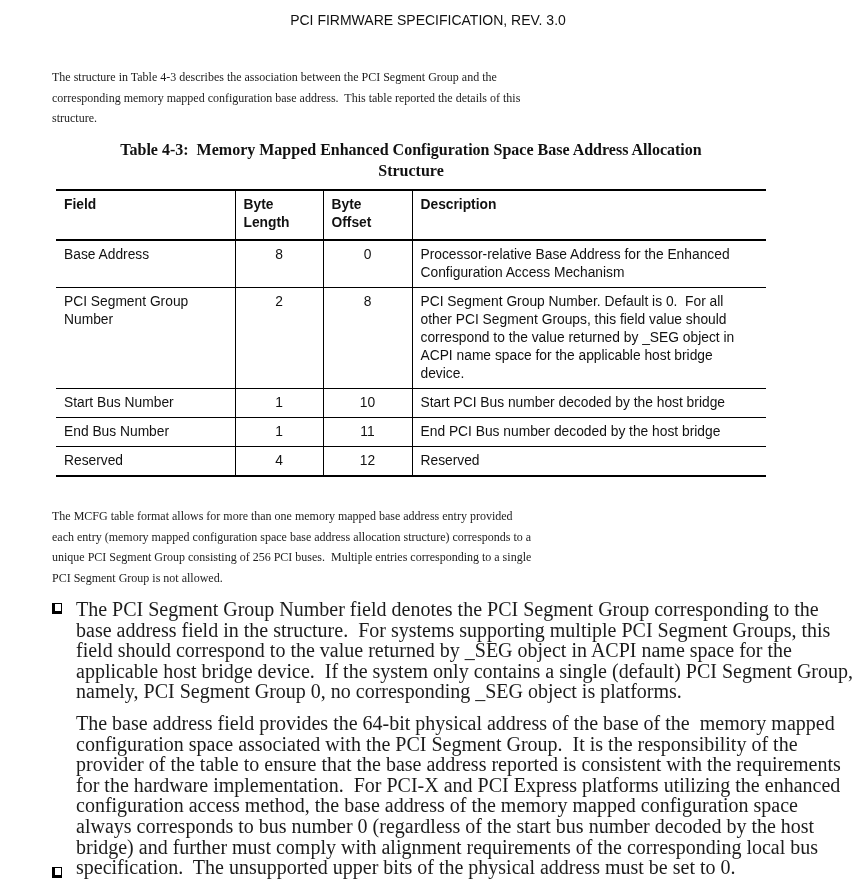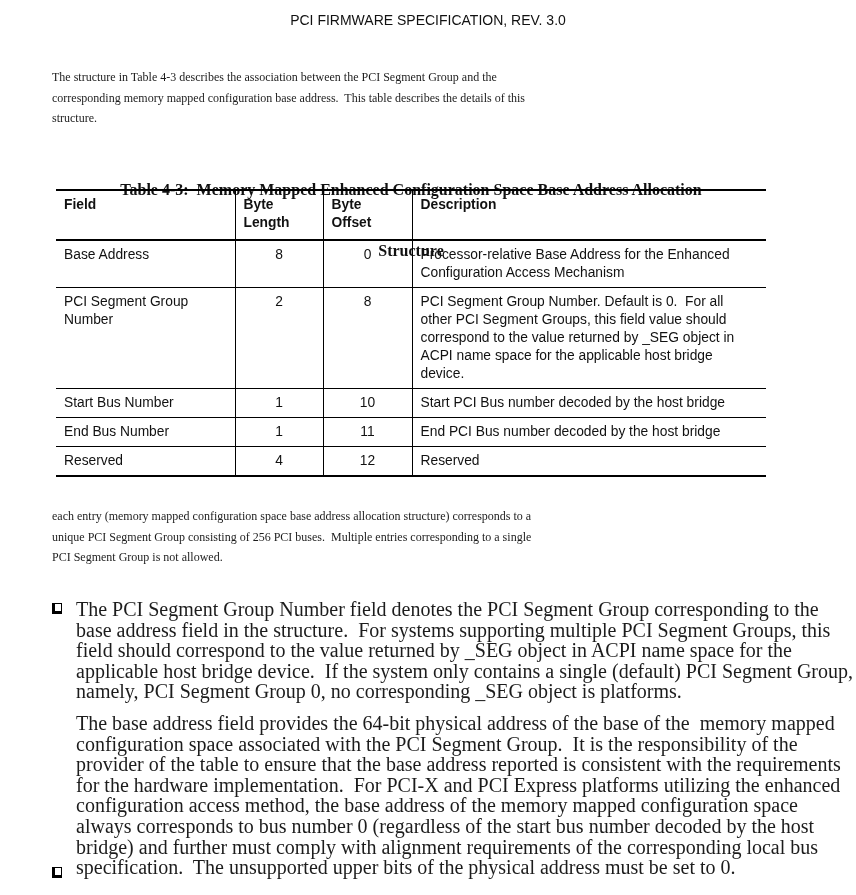--- a/index.html
+++ b/index.html
@@ -46,21 +46,21 @@
     position: absolute;
     top: 139px;
     left: 56px;
     width: 710px;
     text-align: center;
     font-family: "Liberation Serif", serif;
     font-size: 16px;
     font-weight: bold;
     color: #111111;
   }
-  .table-title .tline { line-height: 21px; height: 21px; margin-top: 40px; }
+  .table-title .tline { line-height: 21px; height: 21px; }
 
   table.spec-table {
     position: absolute;
     top: 189px;
     left: 56px;
     width: 710px;
     border-collapse: collapse;
     table-layout: fixed;
     font-family: "Liberation Sans", sans-serif;
     font-size: 13.8px;
@@ -123,21 +123,21 @@
 </style>
 </head>
 <body>
 
 <div class="page">
 
   <div class="running-head">PCI FIRMWARE SPECIFICATION, REV. 3.0</div>
 
   <div class="para" id="intro-paragraph">
       <div class="tline">The structure in Table 4-3 describes the association between the PCI Segment Group and the</div>
-      <div class="tline">corresponding memory mapped configuration base address.  This table describes the details of this</div>
+      <div class="tline">corresponding memory mapped configuration base address.  This table reported the details of this</div>
       <div class="tline">structure.</div>
     </div>
 
   <div class="table-title">
       <div class="tline">Table 4-3:  Memory Mapped Enhanced Configuration Space Base Address Allocation</div>
       <div class="tline">Structure</div>
     </div>
 
   <table class="spec-table">
     <colgroup>
@@ -182,20 +182,21 @@
         <tr>
           <td>Reserved</td>
           <td>4</td>
           <td>12</td>
           <td>Reserved</td>
         </tr>
       </tbody>
   </table>
 
   <div class="para" id="mcfg-paragraph">
+      <div class="tline">The MCFG table format allows for more than one memory mapped base address entry provided</div>
       <div class="tline">each entry (memory mapped configuration space base address allocation structure) corresponds to a</div>
       <div class="tline">unique PCI Segment Group consisting of 256 PCI buses.  Multiple entries corresponding to a single</div>
       <div class="tline">PCI Segment Group is not allowed.</div>
     </div>
 
   <div class="bullet" id="bullet-segment-group">
     <span class="bullet-icon"></span>
     <div class="bullet-text">
         <div class="tline">The PCI Segment Group Number field denotes the PCI Segment Group corresponding to the</div>
         <div class="tline">base address field in the structure.  For systems supporting multiple PCI Segment Groups, this</div>

